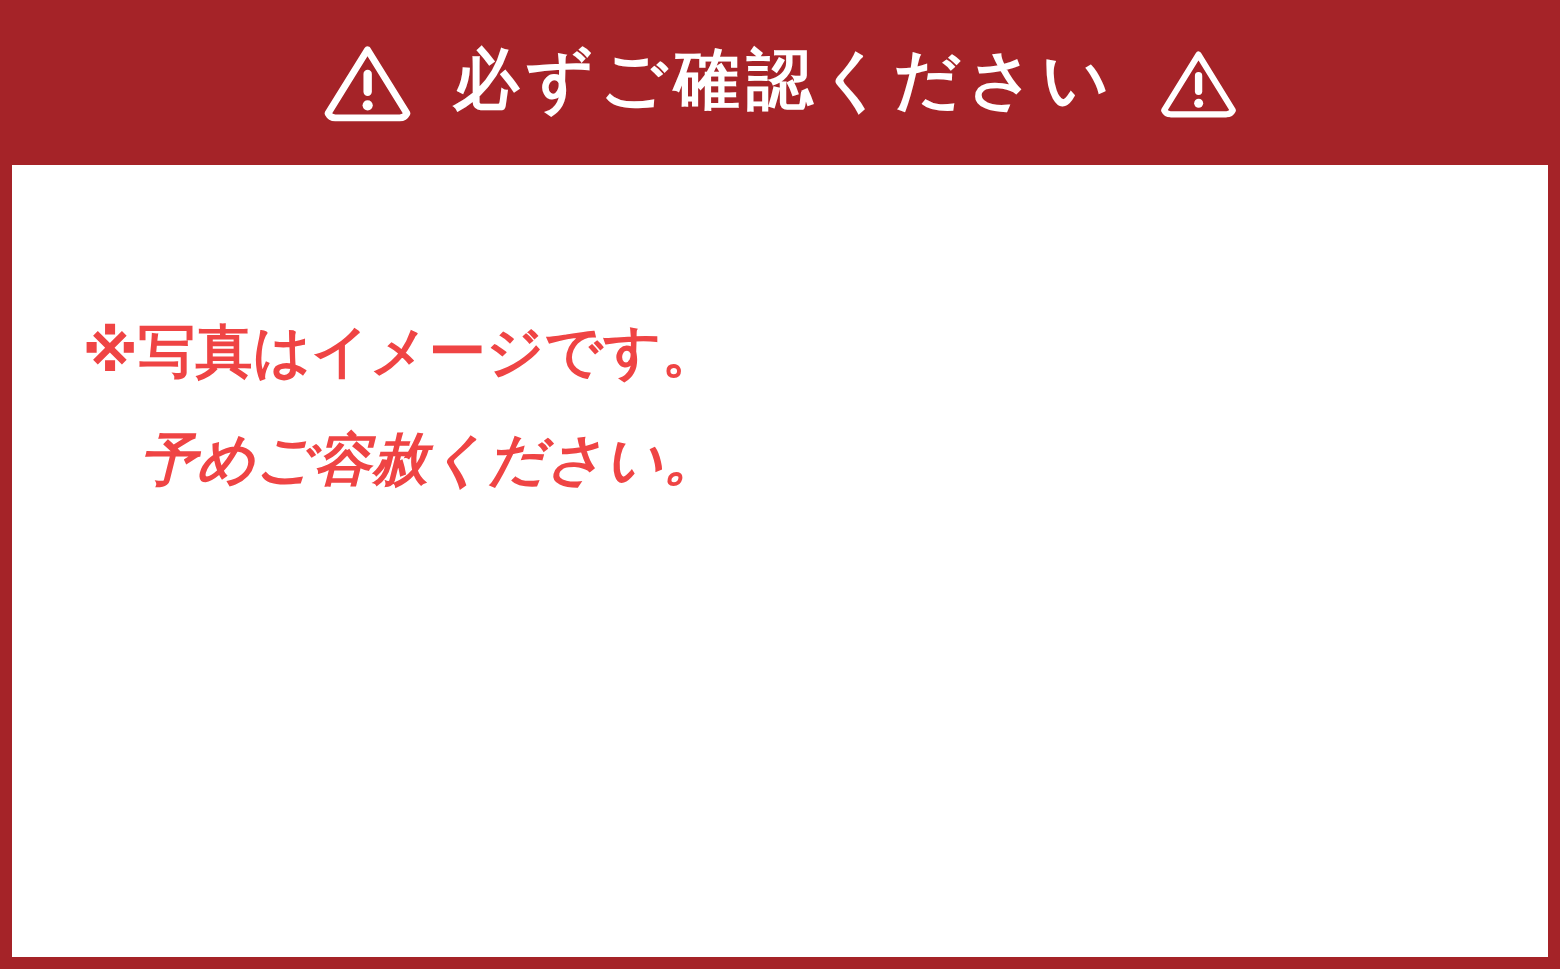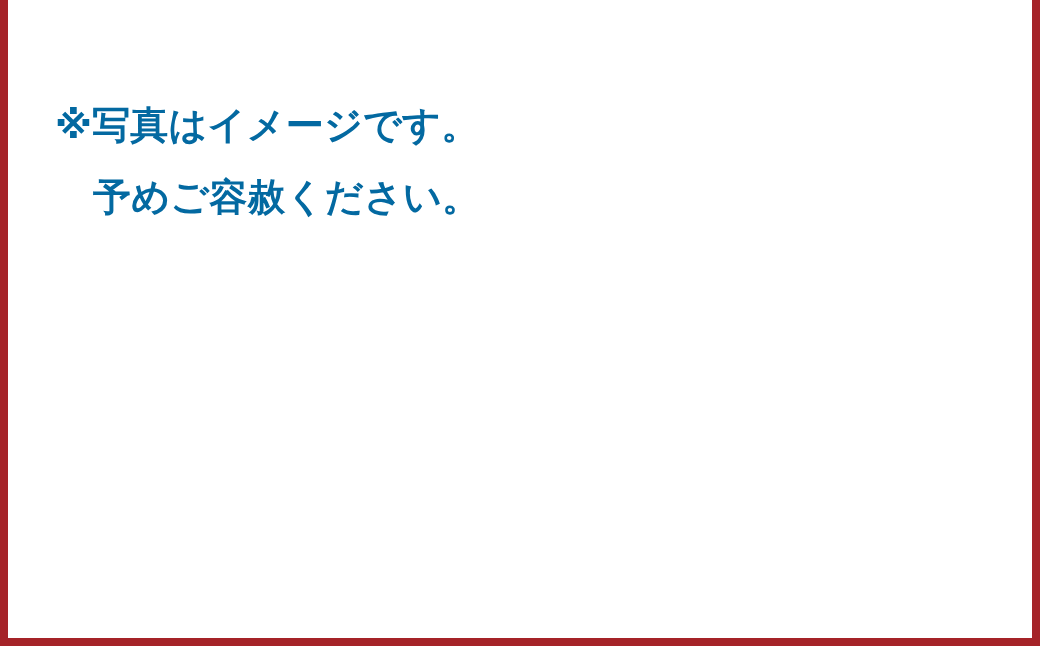--- a/index.html
+++ b/index.html
@@ -67,37 +67,59 @@
   }
 
   #notice-lines {
     position: absolute;
     left: 47px;
     top: 106px;
     right: 12px;
   }
 
   .notice-line {
-    color: #0369a1;
+    color: #ef4444;
     font-size: 38px;
     font-weight: bold;
     line-height: 1;
     height: 72px;
     white-space: nowrap;
     letter-spacing: 0.005em;
   }
   .notice-line.indent {
     padding-left: 38px;
+    font-style: italic;
   }
 </style>
 </head>
 <body>
 
 <div id="notice-card">
 
+  <div id="notice-header">
+
+    <span class="warn-icon left">
+      <svg viewBox="0 0 62 56" width="62" height="56" aria-hidden="true">
+        <path d="M31 6.2 L57.3 48.6 A5.6 5.6 0 0 1 52.5 51.6 L9.5 51.6 A5.6 5.6 0 0 1 4.7 48.6 Z" fill="none" stroke="#ffffff" stroke-width="4.6" stroke-linejoin="round" stroke-linecap="round"></path>
+        <rect x="28.3" y="19.5" width="5.6" height="17.5" rx="2.8" fill="#ffffff"></rect>
+        <circle cx="31.1" cy="43.2" r="3.4" fill="#ffffff"></circle>
+      </svg>
+    </span>
+
+    <span id="notice-title">必ずご確認ください</span>
+
+    <span class="warn-icon right">
+      <svg viewBox="0 0 54 49" width="54" height="49" aria-hidden="true">
+        <path d="M27 5.4 L49.9 42.5 A4.9 4.9 0 0 1 45.7 45.2 L8.3 45.2 A4.9 4.9 0 0 1 4.1 42.5 Z" fill="none" stroke="#ffffff" stroke-width="4.1" stroke-linejoin="round" stroke-linecap="round"></path>
+        <rect x="24.6" y="17.0" width="4.9" height="15.3" rx="2.45" fill="#ffffff"></rect>
+        <circle cx="27.1" cy="37.8" r="3.0" fill="#ffffff"></circle>
+      </svg>
+    </span>
+
+  </div>
 
   <div id="notice-body">
     <div id="notice-lines">
       <div class="notice-line">※写真はイメージです。</div>
       <div class="notice-line indent">予めご容赦ください。</div>
     </div>
   </div>
 
 </div>
 

